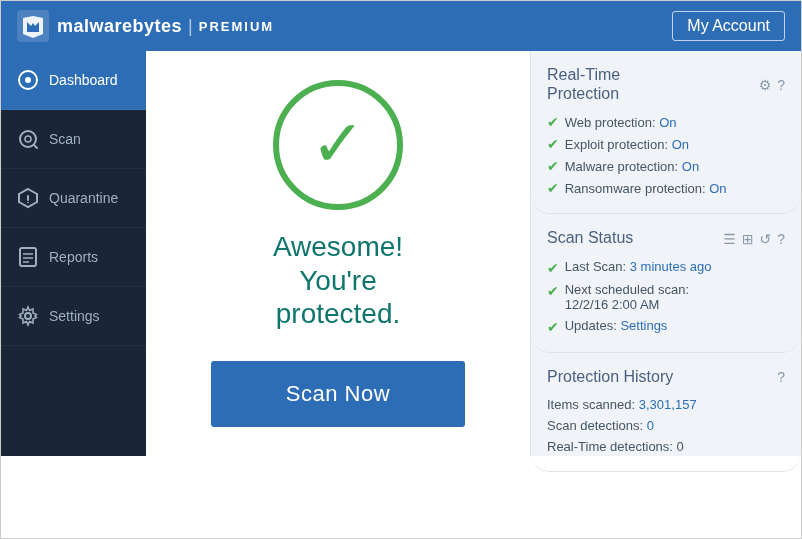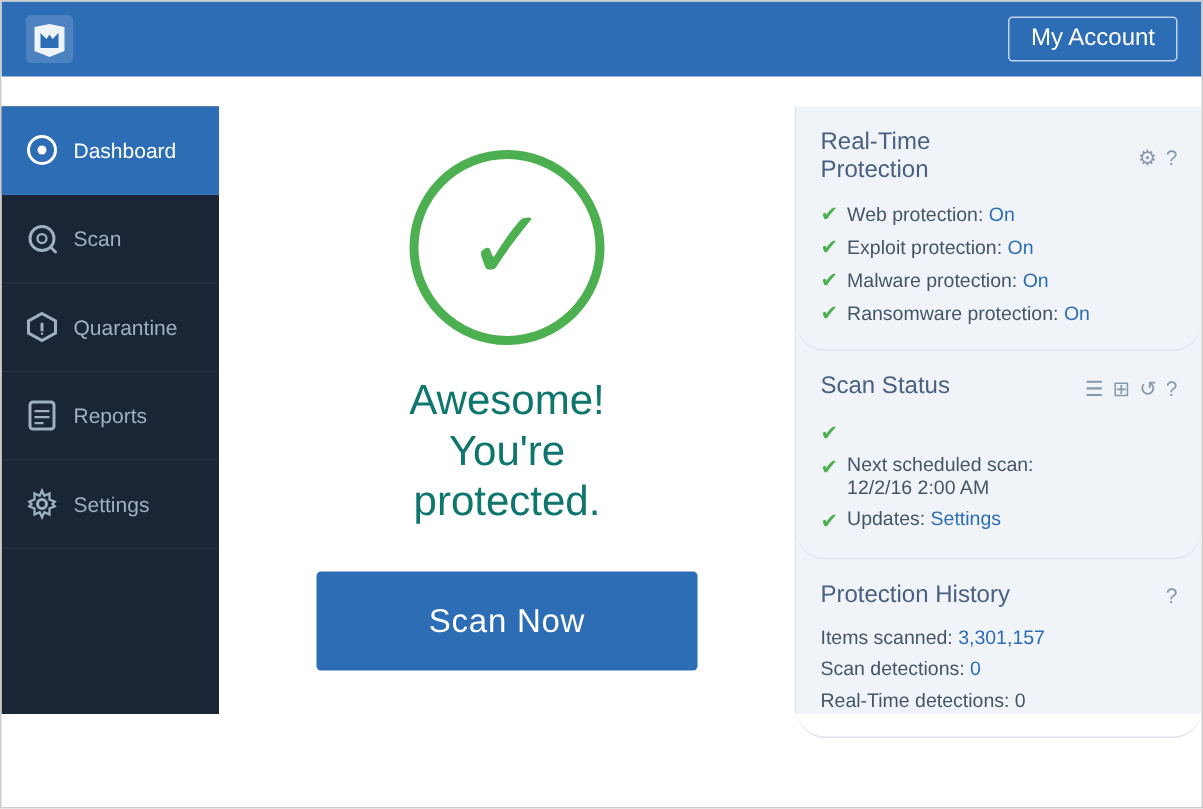--- a/index.html
+++ b/index.html
@@ -56,21 +56,20 @@
       padding: 5px 14px;
       font-size: 16px;
       cursor: pointer;
       border-radius: 3px;
     }
 
     
     .main-layout {
       display: flex;
       height: 405px;
-      margin-top: 20px;
     }
 
     
     .sidebar {
       width: 145px;
       background: #1a2535;
       display: flex;
       flex-direction: column;
       flex-shrink: 0;
     }
@@ -244,20 +243,25 @@
 <div>
 
   <div class="header">
     <div class="header-logo">
 
       <svg class="logo-icon" viewBox="0 0 32 32" fill="none">
         <rect width="32" height="32" rx="4" fill="white" opacity="0.15"></rect>
         <path d="M6 8 L16 6 L26 8 L26 24 L16 28 L6 24 Z" fill="white" opacity="0.9"></path>
         <path d="M10 12 L14 16 L16 13 L18 16 L22 12 L22 22 L10 22 Z" fill="#2d6db5"></path>
       </svg>
+      <div style="display:flex;align-items:center;">
+        <span class="logo-text"><span>malwarebytes</span></span>
+        <span class="logo-divider">|</span>
+        <span class="logo-premium">PREMIUM</span>
+      </div>
     </div>
     <button class="my-account-btn">My Account</button>
   </div>
 
   <div class="main-layout">
 
     <div class="sidebar">
 
       <div class="sidebar-item active">
         <svg class="sidebar-icon" viewBox="0 0 22 22" fill="none">
@@ -352,20 +356,21 @@
             <div class="section-title">Scan Status</div>
             <div class="section-icons">
               <span class="section-icon-btn">☰</span>
               <span class="section-icon-btn">⊞</span>
               <span class="section-icon-btn">↺</span>
               <span class="section-icon-btn">?</span>
             </div>
           </div>
           <div class="scan-status-item">
             <span class="scan-check">✔</span>
+            <span>Last Scan: <span class="scan-blue">3 minutes ago</span></span>
           </div>
           <div class="scan-status-item">
             <span class="scan-check">✔</span>
             <span>Next scheduled scan:<br>
               <span>12/2/16 2:00 AM</span>
             </span>
           </div>
           <div class="scan-status-item">
             <span class="scan-check">✔</span>
             <span>Updates: <span class="scan-blue">Settings</span></span>

